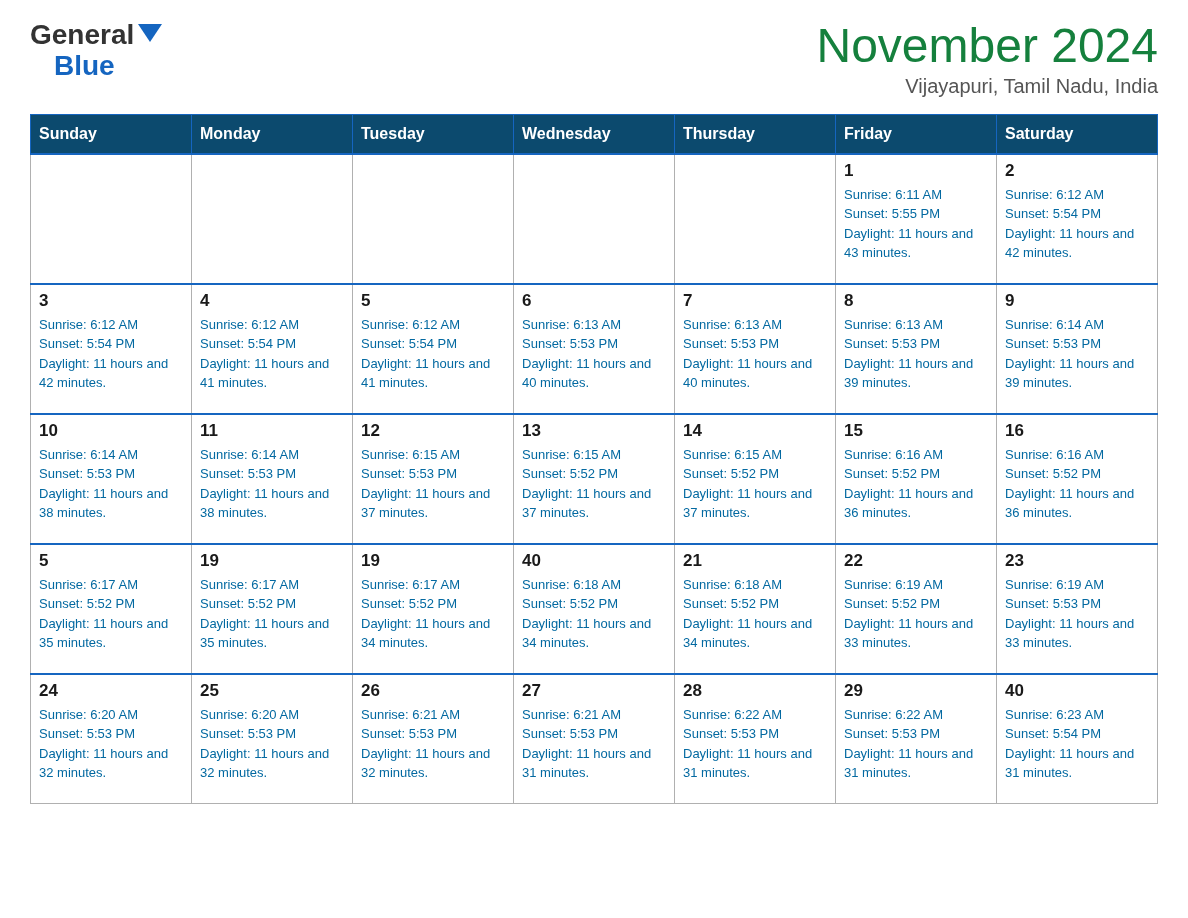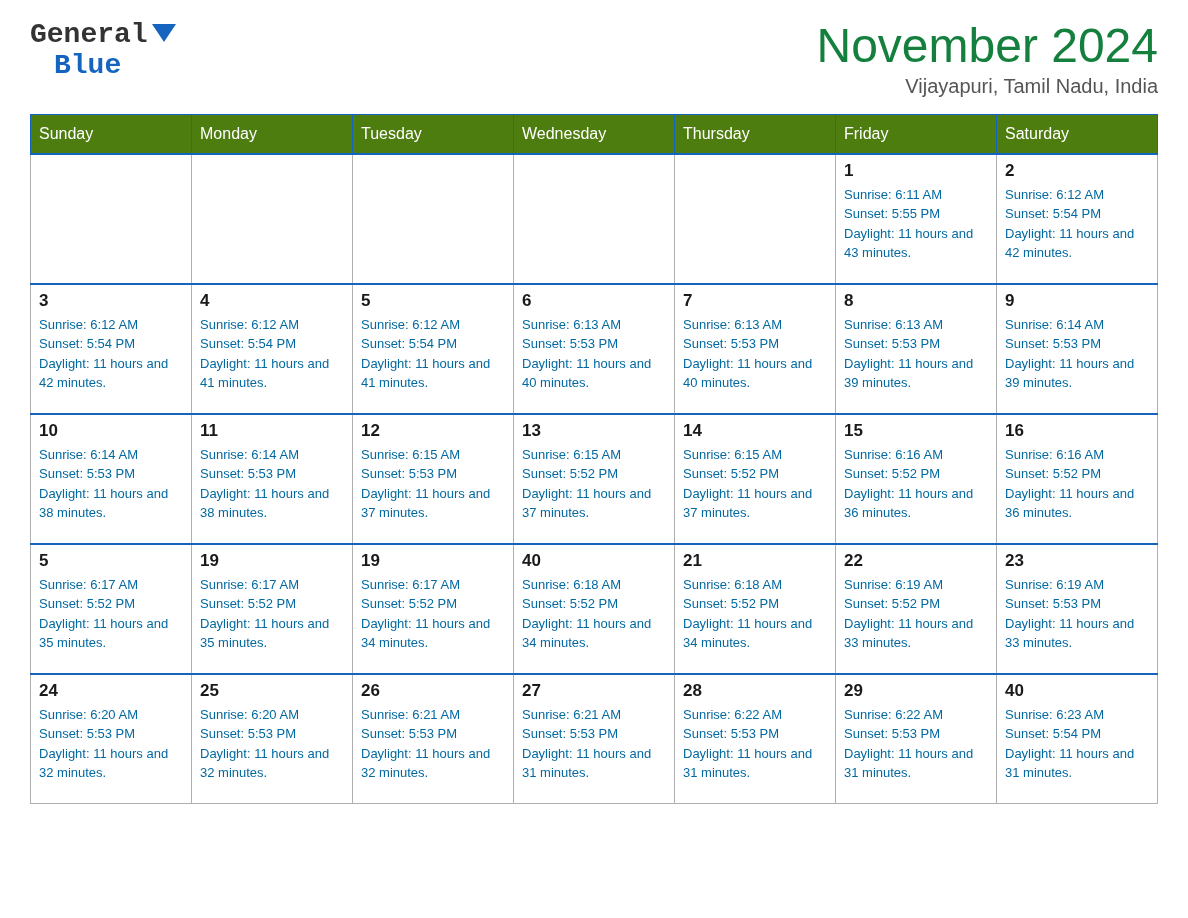--- a/index.html
+++ b/index.html
@@ -13,21 +13,20 @@
     .header {
       display: flex;
       justify-content: space-between;
       align-items: flex-start;
       margin-bottom: 16px;
     }
     .logo {
       display: flex;
       flex-direction: column;
       line-height: 1.1;
-      font-family: Liberation Mono, monospace;
     }
     .logo-blue {
       font-size: 28px;
       font-weight: bold;
       color: #1565c0;
       margin-left: 24px;
     }
     .logo-line {
       display: flex;
       align-items: center;
@@ -54,24 +53,24 @@
       font-size: 20px;
       color: #555;
       margin-top: 2px;
     }
     .calendar {
       width: 100%;
       border-collapse: collapse;
       border: 1px solid #b0b0b0;
     }
     .calendar thead tr th {
-      background-color: #4d7c0f;
+      background-color: #0c4a6e;
       color: #fff;
       font-size: 16px;
-      font-weight: normal;
+      font-weight: bold;
       padding: 10px 8px;
       text-align: left;
       border: 1px solid #1565c0;
     }
     .calendar tbody tr td {
       vertical-align: top;
       border: 1px solid #b0b0b0;
       padding: 6px 8px;
       width: 14.28%;
       min-height: 110px;

